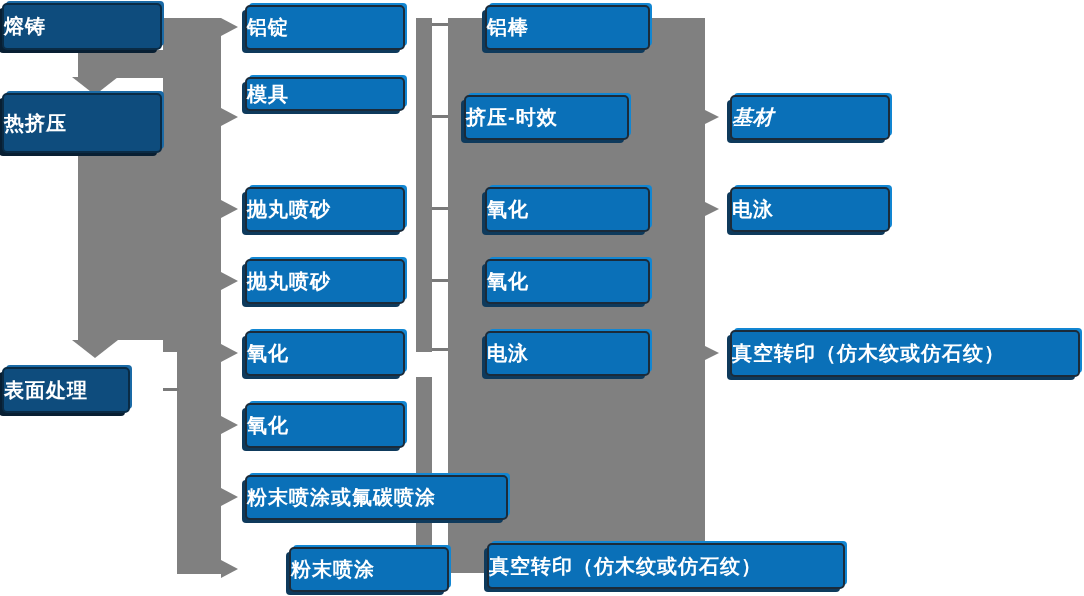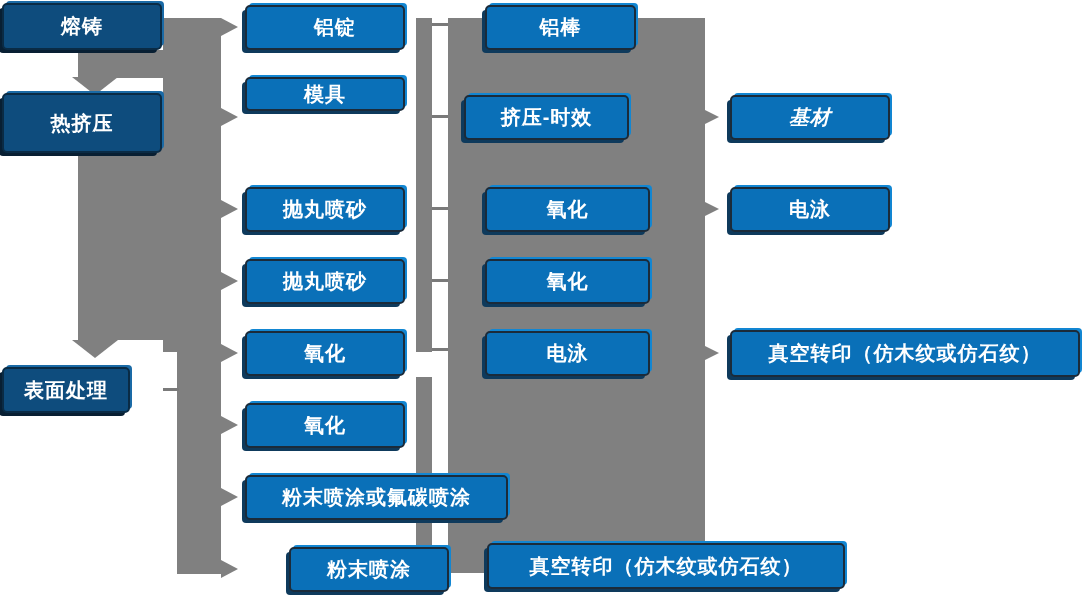--- a/index.html
+++ b/index.html
@@ -13,46 +13,46 @@
     border-top:9px solid transparent;border-bottom:9px solid transparent;
     border-left:17px solid #808080;}
   .arr-right-sm{position:absolute;width:0;height:0;
     border-top:8px solid transparent;border-bottom:8px solid transparent;
     border-left:16px solid #808080;}
   .arr-down{position:absolute;width:0;height:0;
     border-left:23px solid transparent;border-right:23px solid transparent;
     border-top:18px solid #808080;}
 
   
-  .box{position:absolute;display:flex;align-items:center;justify-content:center;
+  .box{position:absolute;display:flex;align-items:center;
     box-sizing:border-box;border-radius:5px;color:#ffffff;font-size:20px;
     font-weight:bold;letter-spacing:1px;text-align:center;white-space:nowrap;
     z-index:3;}
   .proc{background:#0A70B8;border:2px solid #1B2B3A;
     box-shadow:-4px 4px 0 -1px #0E3A5C, 3px -3px 0 -1px #1286D2;}
   .stage-box{background:#0E4C7D;border:2px solid #0A2B45;
     box-shadow:-4px 4px 0 -1px #081F33, 3px -3px 0 -1px #1A6AA6;}
 
   
   .b-c1r1{left:2px;top:3px;width:160px;height:47px;}
   .b-c1r2{left:2px;top:93px;width:160px;height:60px;}
   .b-c1r3{left:2px;top:367px;width:128px;height:46px;}
 
   
-  .b-c2r1{left:245px;top:5px;width:160px;height:45px;padding-left:20px;}
+  .b-c2r1{left:245px;top:5px;width:160px;height:45px;}
   .b-c2r2{left:245px;top:77px;width:160px;height:34px;}
   .b-c2r3{left:245px;top:187px;width:160px;height:45px;}
   .b-c2r4{left:245px;top:259px;width:160px;height:45px;}
   .b-c2r5{left:245px;top:331px;width:160px;height:45px;}
   .b-c2r6{left:245px;top:403px;width:160px;height:45px;}
   .b-c2r7{left:245px;top:475px;width:263px;height:45px;}
   .b-c2r8{left:245px;top:547px;width:160px;height:45px;margin-left:44px;}
 
   
-  .b-c3r1{left:485px;top:5px;width:151px;height:45px;}
+  .b-c3r1{left:485px;top:5px;width:165px;height:45px;}
   .b-c3r2{left:464px;top:95px;width:165px;height:45px;}
   .b-c3r3{left:485px;top:187px;width:165px;height:45px;}
   .b-c3r4{left:485px;top:259px;width:165px;height:45px;}
   .b-c3r5{left:485px;top:331px;width:165px;height:45px;}
   .b-c3r8{left:487px;top:543px;width:358px;height:46px;}
 
   
   .b-c4r2{left:730px;top:95px;width:160px;height:45px;font-style:italic;}
   .b-c4r3{left:730px;top:187px;width:160px;height:45px;}
   .b-c4r5{left:730px;top:330px;width:350px;height:47px;}

